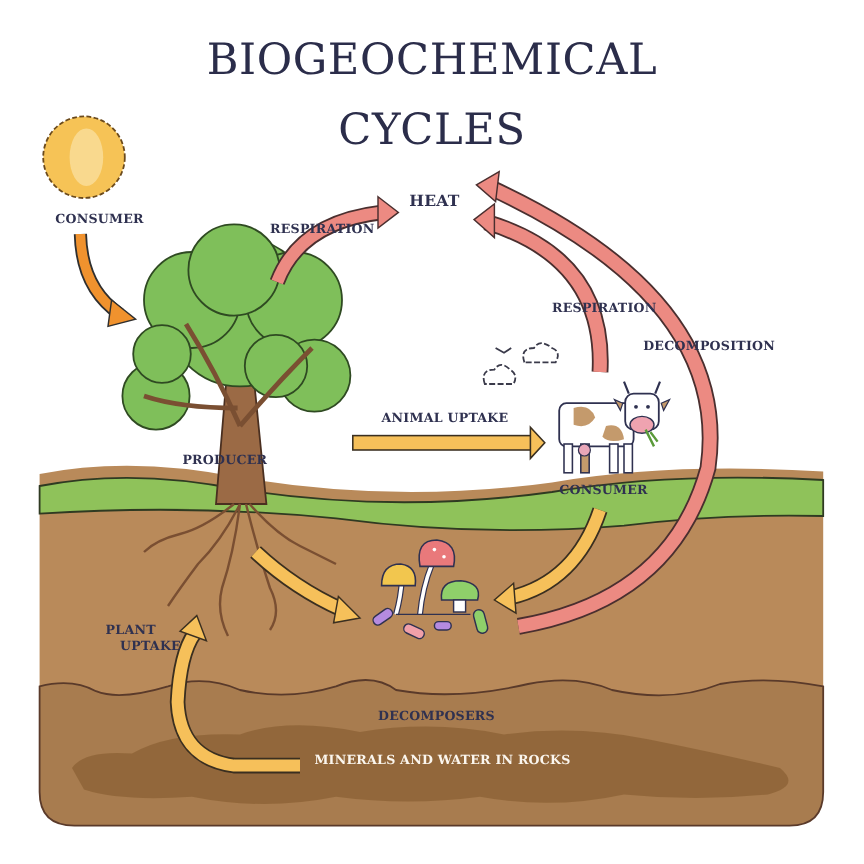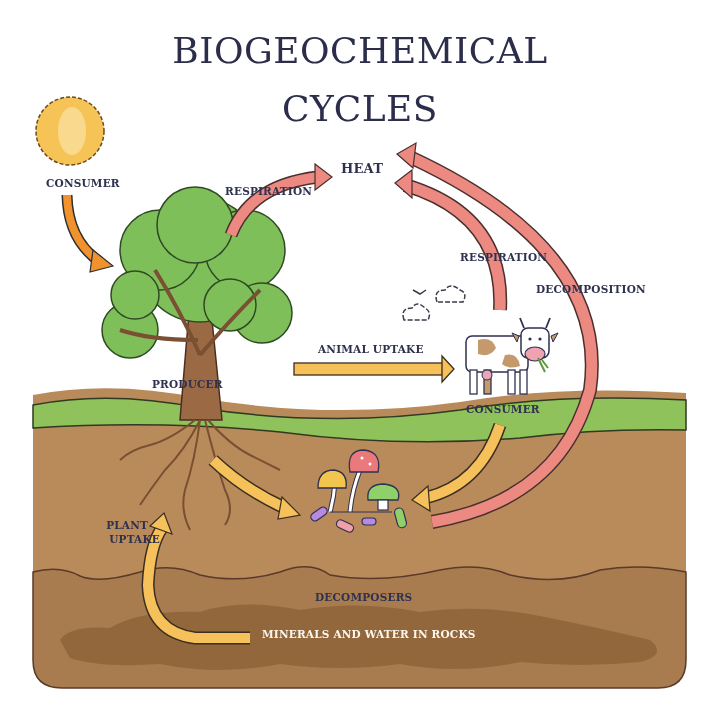--- a/index.html
+++ b/index.html
@@ -1,21 +1,21 @@
 <!DOCTYPE html>
 <html><head>
 <meta charset="utf-8">
 <style>
   html, body { margin:0; padding:0; background:#ffffff; }
   body { width:720px; height:720px; position:relative; overflow:hidden; font-family:"DejaVu Serif", serif; }
   .title { position:absolute; left:0; width:720px; text-align:center; color:#2b2d4a; font-family:"DejaVu Serif", serif; font-weight:normal; letter-spacing:0.5px; }
   .title.l1 { top:30px; font-size:36px; }
   .title.l2 { top:88px; font-size:36px; }
   .lbl { position:absolute; font-family:"DejaVu Serif", serif; font-weight:bold; font-size:10.5px; color:#2f3150; white-space:nowrap; letter-spacing:0.2px; }
-  .lbl.center { text-align:right; }
+  .lbl.center { text-align:left; }
   .lbl.white { color:#fbf6ee; }
   svg.scene { position:absolute; left:0; top:0; }
 </style>
 </head>
 <body>
 
 <svg class="scene" width="720" height="720" viewBox="0 0 720 720">
 
   <g>
     <path d="M33,395 Q110,380 200,398 Q330,420 460,402 Q560,385 686,393 L686,660 Q686,688 658,688 L62,688 Q33,688 33,660 Z" fill="#b98a5a"></path>

